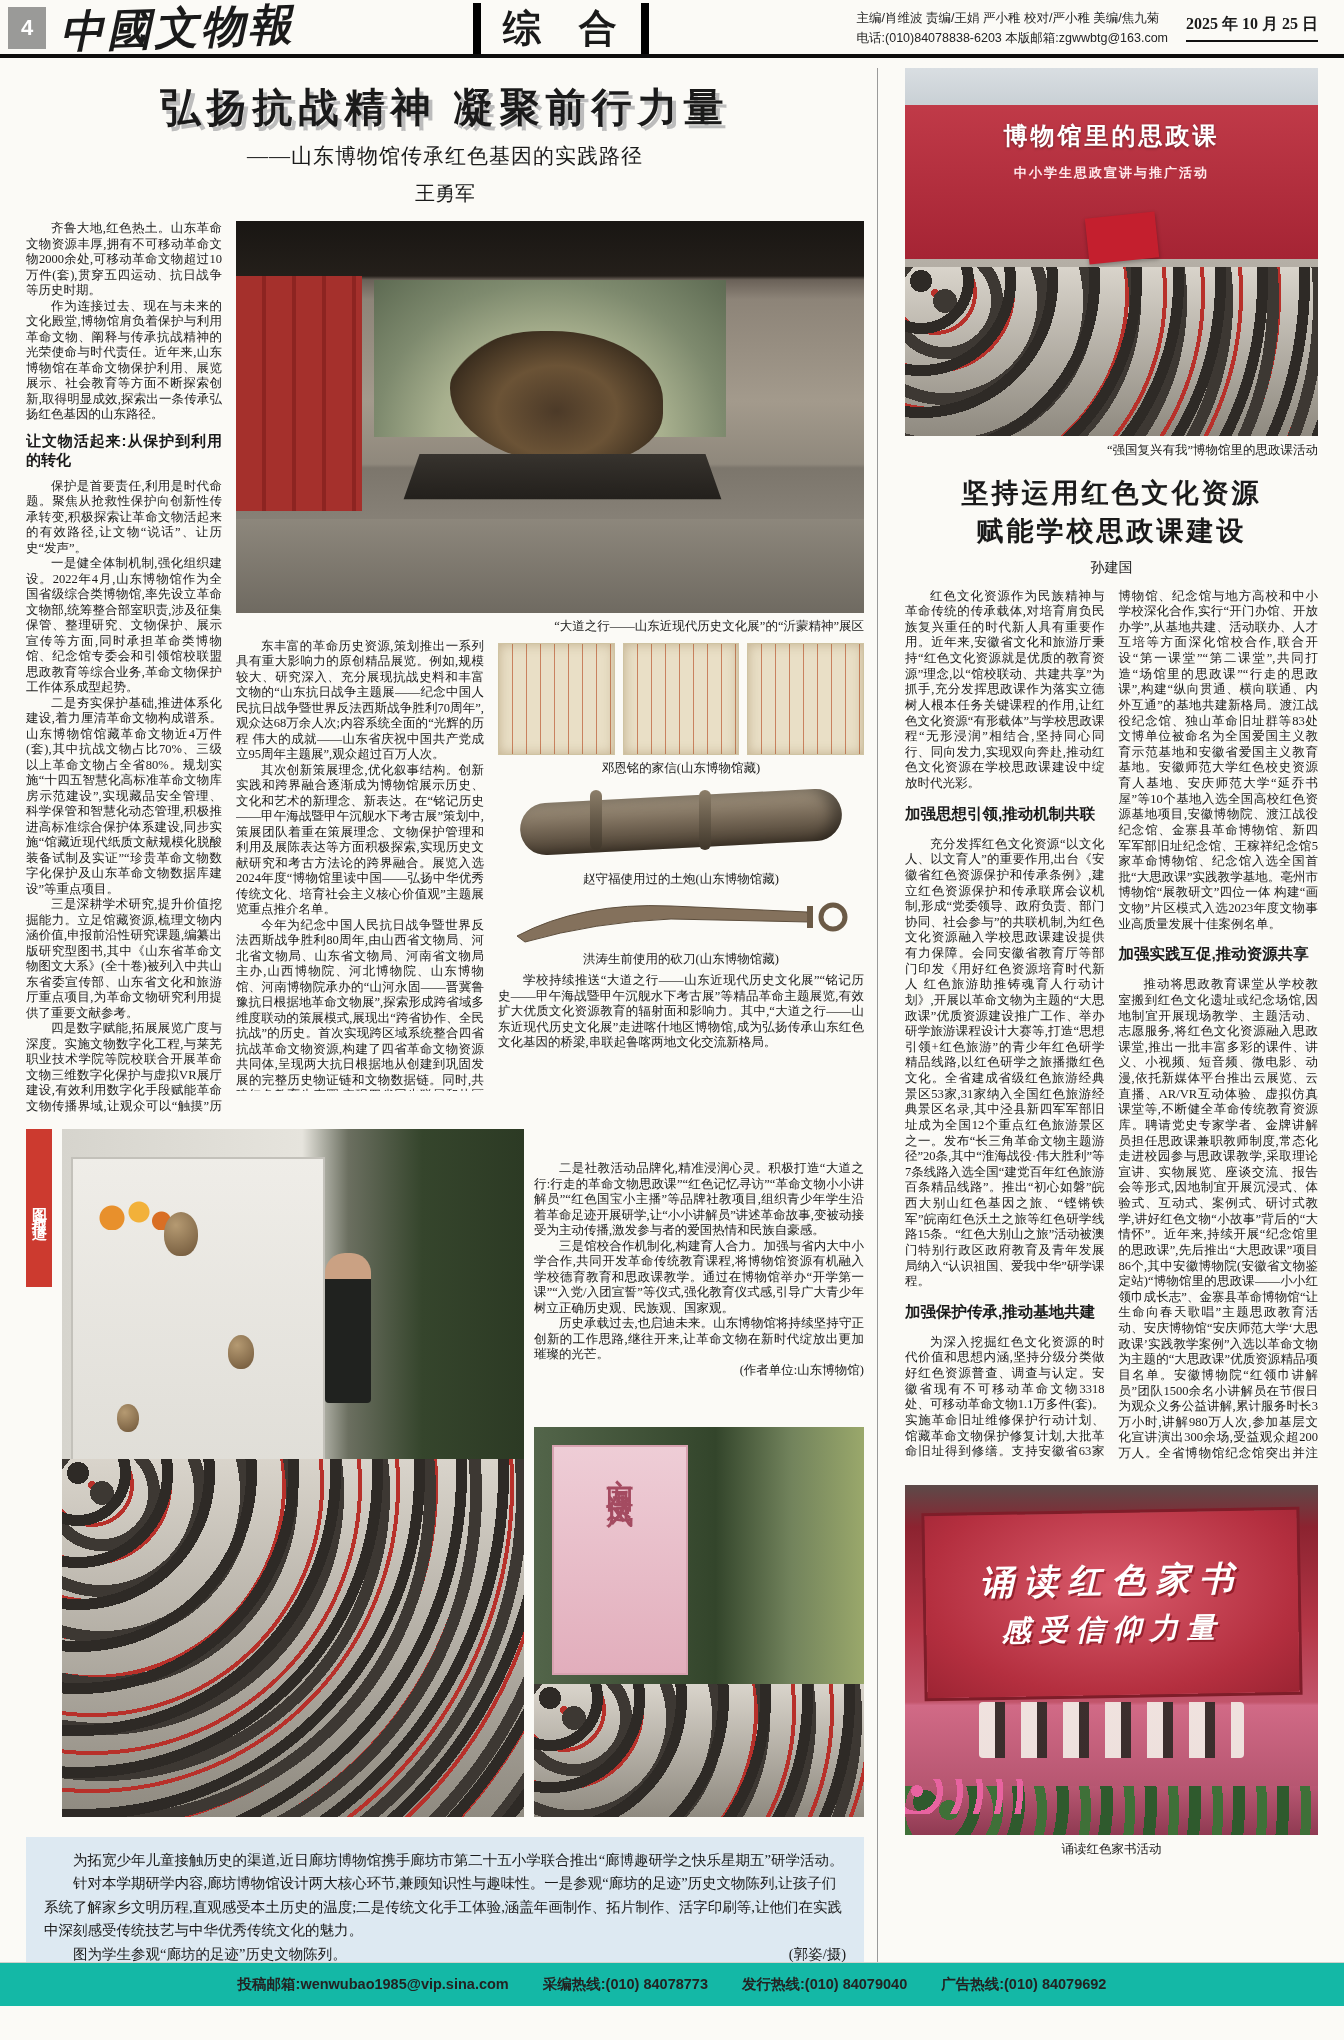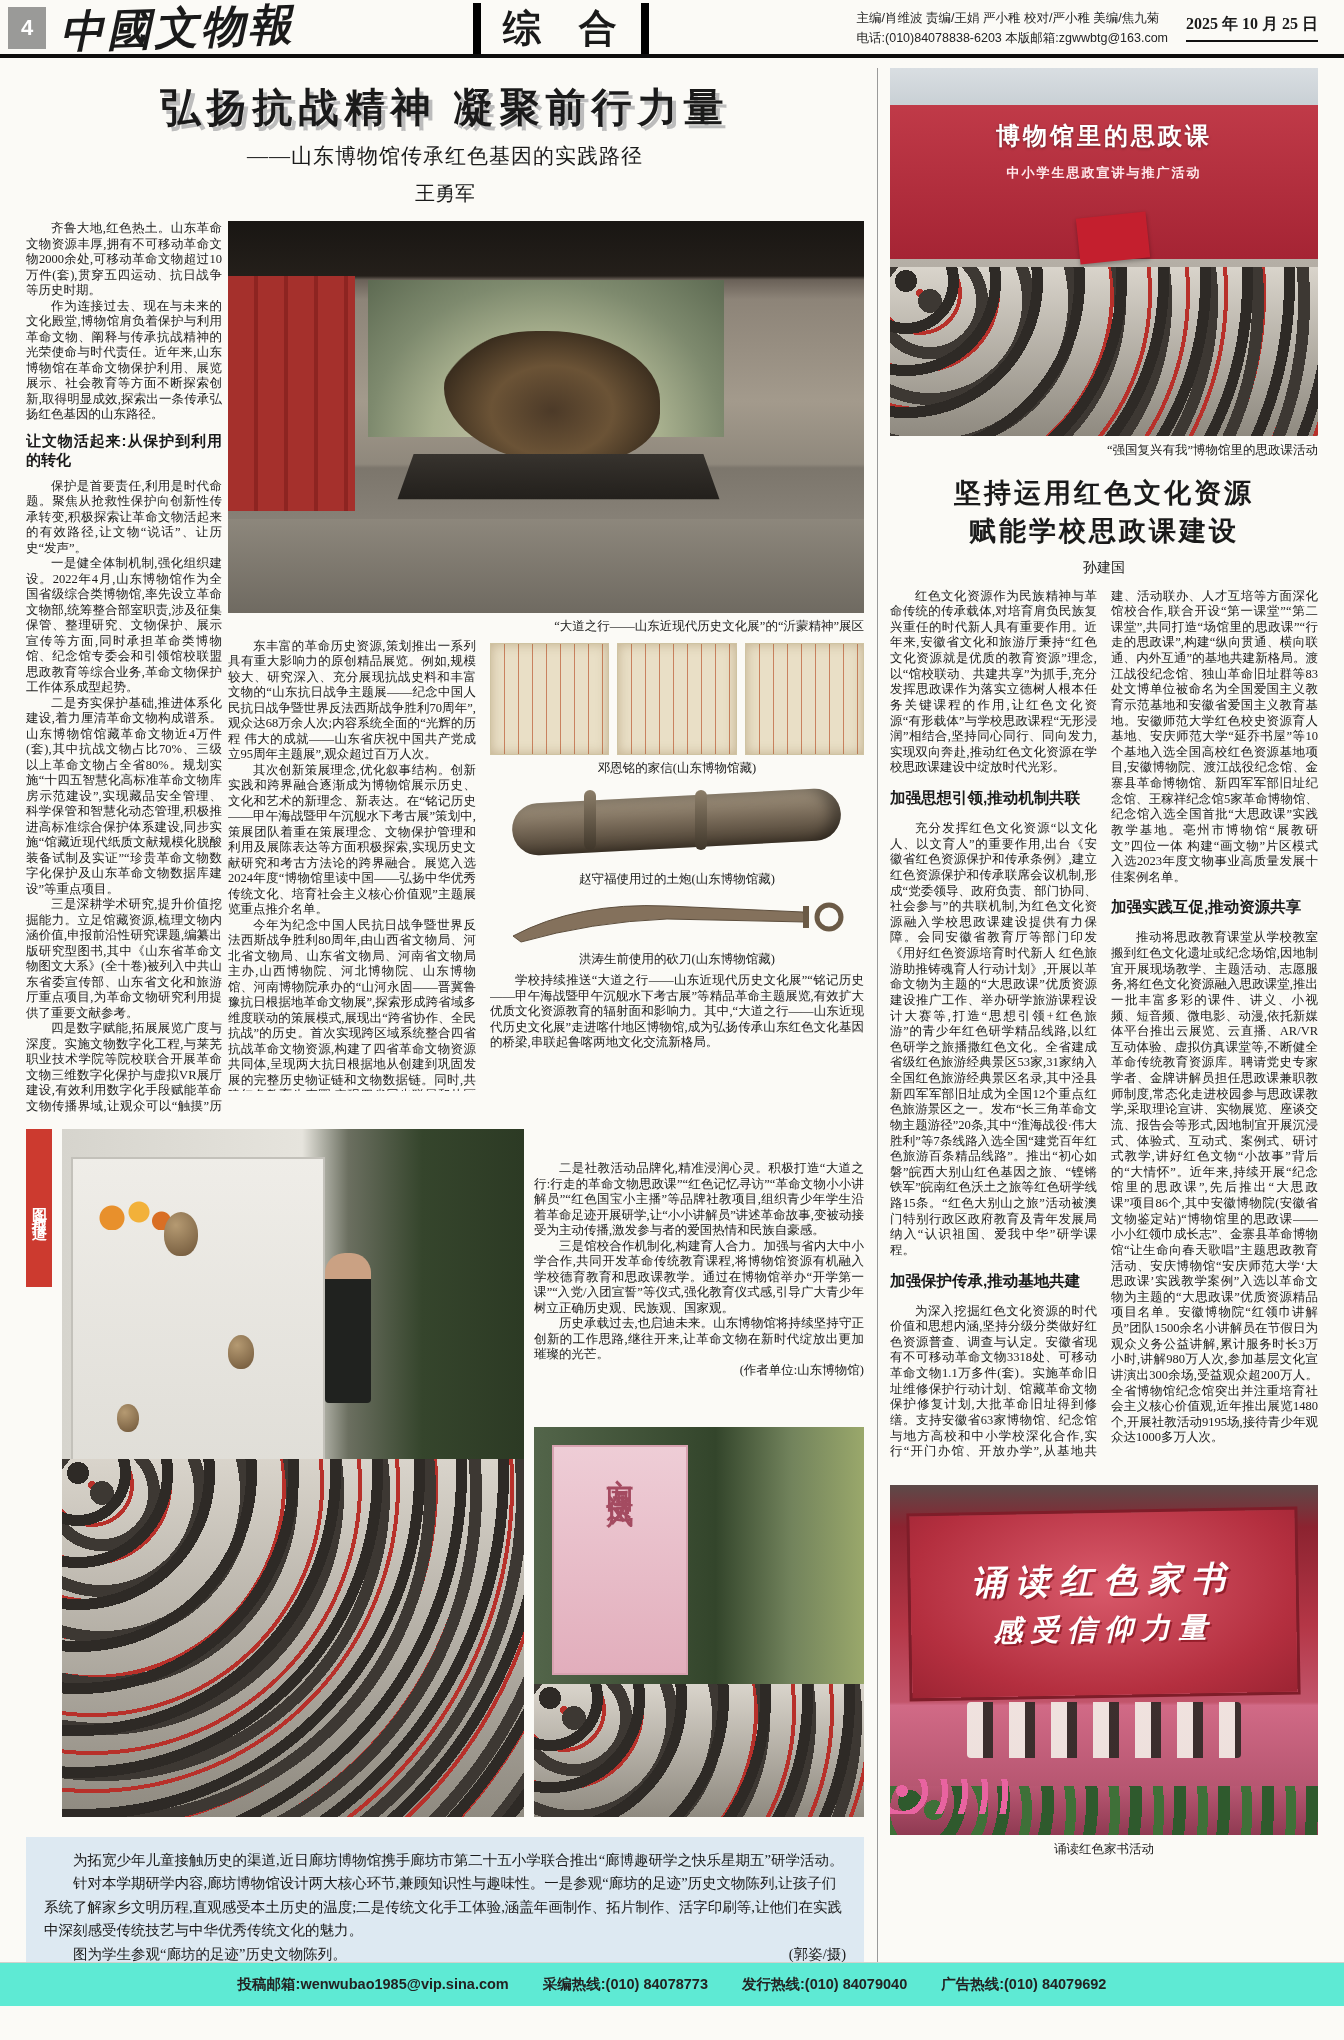--- a/index.html
+++ b/index.html
@@ -12,27 +12,27 @@
   .pagenum { width:38px; height:42px; background:#9a9a98; color:#fff; font:700 22px "Liberation Sans",sans-serif; display:flex; align-items:center; justify-content:center; margin-right:14px; }
   .papername { font-size:44px; font-weight:900; font-style:italic; letter-spacing:3px; transform:rotate(-2deg); white-space:nowrap; }
   .mh-spacer { flex:1; }
   .section-label { display:flex; gap:36px; border-left:8px solid #000; border-right:8px solid #000; padding:0 22px; font:900 38px "Liberation Sans",sans-serif; letter-spacing:2px; }
   .staff { font-size:12.5px; line-height:1.6; font-family:"Liberation Sans",sans-serif; color:#222; margin:0 18px 0 30px; white-space:nowrap; }
   .date { font-size:16px; font-weight:700; border-bottom:2px solid #111; padding-bottom:5px; white-space:nowrap; }
 
   
   .content { display:flex; padding:10px 26px 0 26px; gap:13px; }
   .main-col { width:838px; flex:0 0 838px; }
-  .right-col { flex:1; border-left:1px solid #9a9a9a; padding-left:12px; min-width:0; }
+  .right-col { flex:1; border-left:1px solid #9a9a9a; padding-left:27px; min-width:0; }
 
   
   .headline { text-align:center; font:900 40px/1.15 "Liberation Sans",sans-serif; letter-spacing:6px; text-shadow:4px 4px 0 #bcbcbc; margin:16px 0 12px; }
   .subhead { text-align:center; font-size:21px; letter-spacing:1px; margin-bottom:10px; }
   .byline { text-align:center; font-size:20px; margin-bottom:14px; }
-  .article-body { display:grid; grid-template-columns:196px 1fr; gap:6px; font-size:12.5px; line-height:1.24; text-align:justify; }
+  .article-body { display:grid; grid-template-columns:196px 1fr; gap:14px; font-size:12.5px; line-height:1.24; text-align:justify; }
   .article-body p { text-indent:2em; margin:0; }
   .colA { height:892px; overflow:hidden; }
   .sec-head { font:700 15px "Liberation Sans",sans-serif; margin:9px 0; }
   .photo-main { height:392px; position:relative; overflow:hidden; background:linear-gradient(180deg,#191613 0%,#241f1a 14%,#6a6158 15%,#8d8478 20%,#a39a8c 46%,#8f887c 62%,#7c766c 63%,#9a948a 100%); }
   .pm-redwall { position:absolute; left:0; top:14%; width:20%; height:60%; background:repeating-linear-gradient(90deg,#a5302c 0 26px,#8d2421 26px 30px); }
   .pm-mural { position:absolute; left:22%; top:15%; width:56%; height:40%; background:radial-gradient(ellipse at 50% 100%,#cdc6ae 0%,#a8b08e 45%,#7e8a6e 70%,#5d6a52 100%); }
   .pm-sculpt { position:absolute; left:34%; top:28%; width:34%; height:34%; background:radial-gradient(ellipse at 50% 60%,#4c3a28 0%,#6b5336 40%,#3a2d1e 75%,transparent 76%); border-radius:45% 55% 40% 60%; }
   .pm-base { position:absolute; left:28%; top:58%; width:48%; height:14%; background:linear-gradient(180deg,#37332e,#23201c); transform:perspective(300px) rotateX(35deg); }
   .pm-floor { position:absolute; bottom:0; width:100%; height:24%; background:linear-gradient(180deg,#8d877c,#6f6a61); }
   .caption { font-weight:400; font-size:12.5px; margin:6px 0 4px; }
@@ -93,21 +93,21 @@
   .p2-kids { position:absolute; bottom:22%; left:18%; width:64%; height:16%; background:
      repeating-linear-gradient(90deg,#f3efe8 0 16px, #2c2824 16px 26px, rgba(0,0,0,0) 26px 42px); border-radius:4px; opacity:.9; }
   .p2-plants { position:absolute; bottom:0; width:100%; height:14%; background:
      repeating-radial-gradient(circle at 20px 16px,#2f5a2d 0 12px, rgba(0,0,0,0) 12px 44px),
      repeating-radial-gradient(circle at 44px 24px,#3f7038 0 10px, rgba(0,0,0,0) 10px 44px),
      linear-gradient(180deg,#b95873,#8f3a52); }
   .p2-flowers { position:absolute; bottom:6%; left:0; width:30%; height:10%; background:
      repeating-radial-gradient(circle at 12px 12px,#e863a0 0 6px, rgba(0,0,0,0) 6px 20px); }
 
   
-  .footer { position:absolute; left:0; right:0; top:1962px; height:44px; background:#5eead4; border-top:1px solid #d2d1cc; display:flex; align-items:center; justify-content:center; gap:34px; font:700 14.5px "Liberation Sans",sans-serif; color:#222; }
+  .footer { position:absolute; left:0; right:0; top:1962px; height:44px; background:#14b8a6; border-top:1px solid #d2d1cc; display:flex; align-items:center; justify-content:center; gap:34px; font:700 14.5px "Liberation Sans",sans-serif; color:#222; }
 </style>
 </head>
 <body>
 
 <div id="page">
 
   <div class="masthead">
     <div class="pagenum">4</div>
     <div class="papername">中國文物報</div>
     <div class="mh-spacer"></div>

